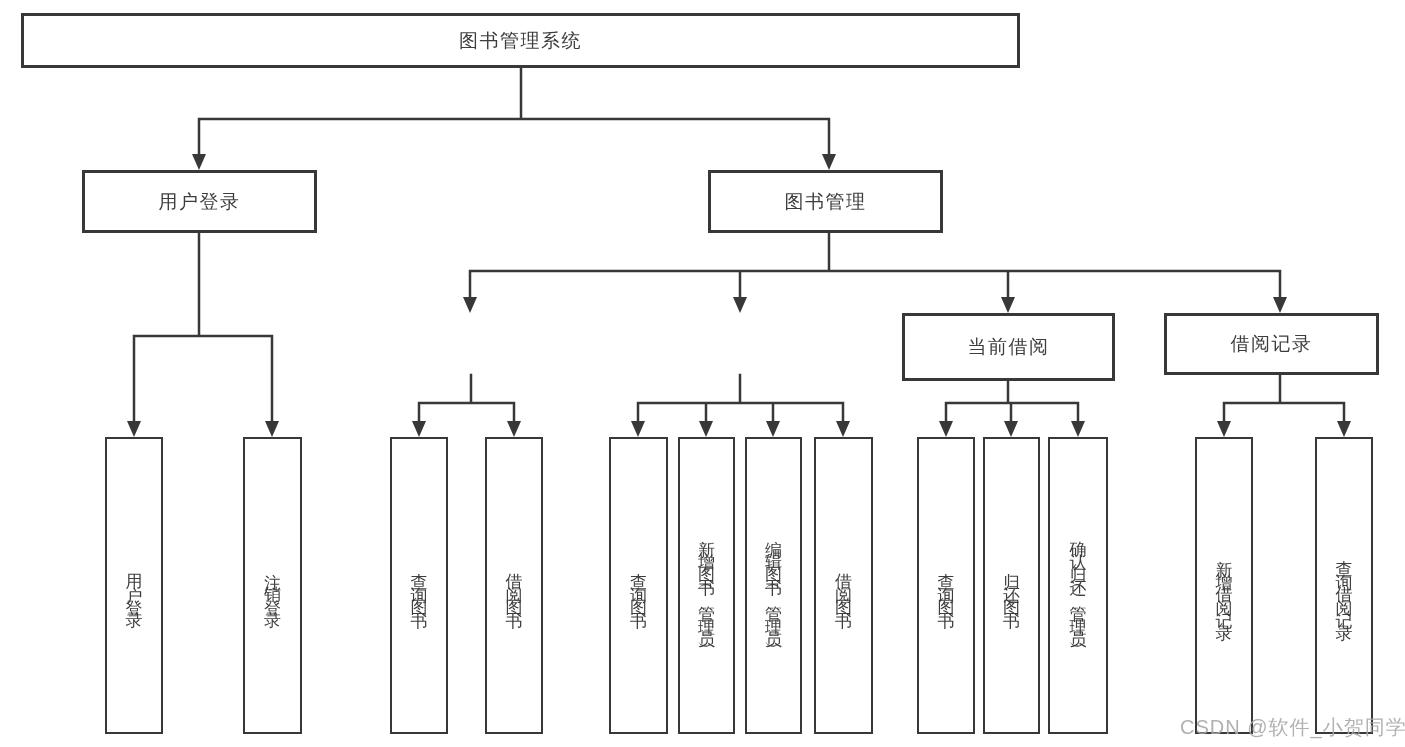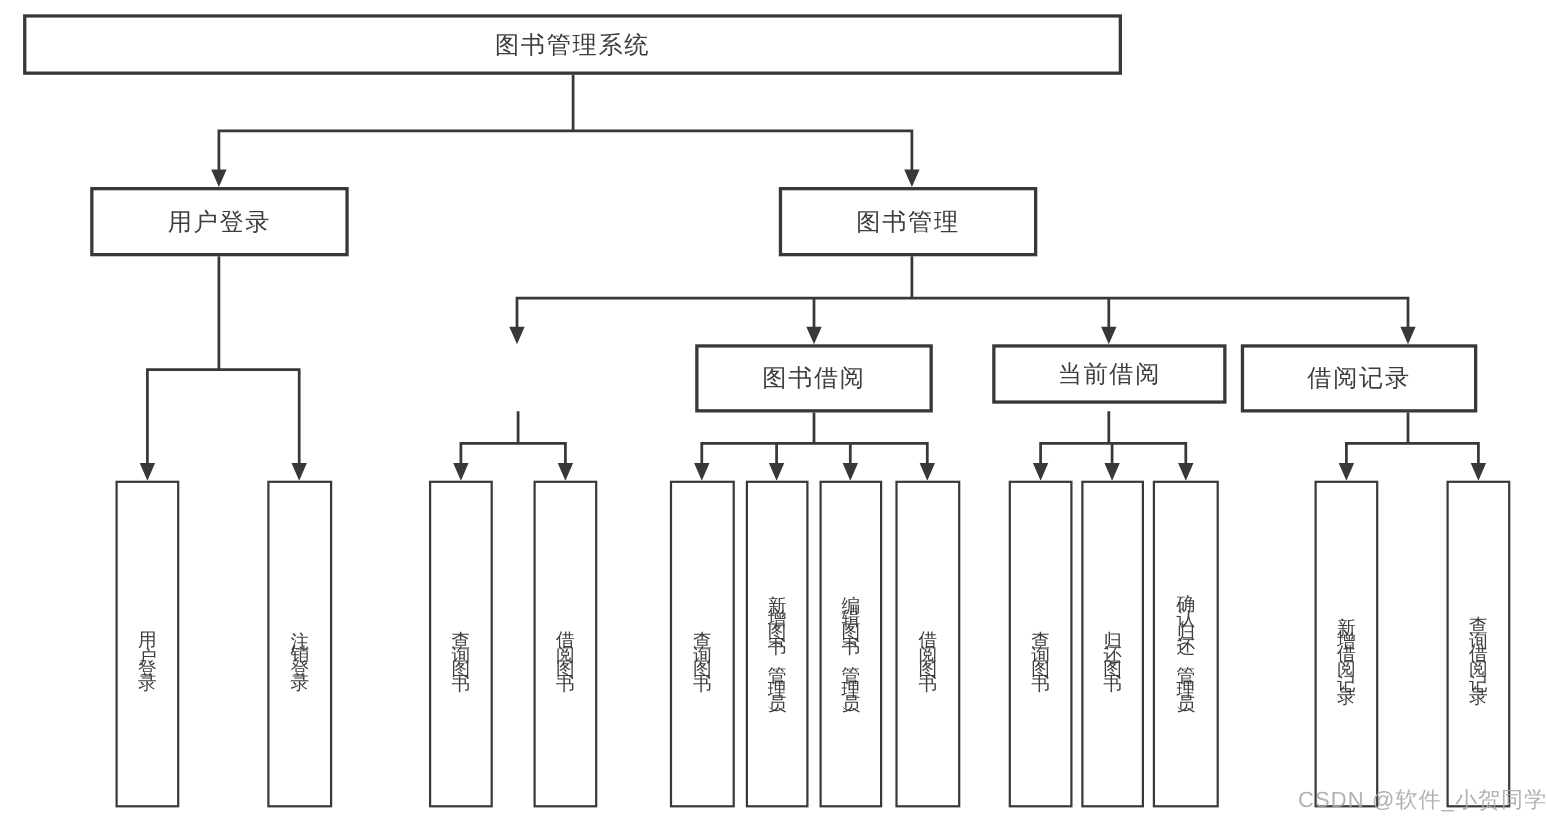--- a/index.html
+++ b/index.html
@@ -15,21 +15,21 @@
     position:absolute;
     box-sizing:border-box;
     background:#ffffff;
     border:3px solid #383838;
     display:flex;
     align-items:center;
     justify-content:center;
     color:#3d3d3d;
   }
   .box.h span{
-    font-size:22px;
+    font-size:19px;
     letter-spacing:1.5px;
     white-space:nowrap;
   }
   .box.v{border-width:2.5px;}
   .box.v span{
     writing-mode:vertical-rl;
     text-orientation:mixed;
     font-size:17px;
     letter-spacing:13px;
     line-height:1;
@@ -73,27 +73,24 @@
     <span>图书管理系统</span>
   </div>
 
   <div class="box h" style="left:82px;top:170px;width:235px;height:63px">
     <span>用户登录</span>
   </div>
   <div class="box h" style="left:708px;top:170px;width:235px;height:63px">
     <span>图书管理</span>
   </div>
 
-  <div class="box h" style="left:632px;top:313px;width:216px;height:62px">
-    <span>图书借阅</span>
-  </div>
-  <div class="box h" style="left:902px;top:313px;width:213px;height:54px">
+  <div class="box h" style="left:902px;top:313px;width:213px;height:68px">
     <span>当前借阅</span>
   </div>
-  <div class="box h" style="left:1128px;top:313px;width:215px;height:62px">
+  <div class="box h" style="left:1164px;top:313px;width:215px;height:62px">
     <span>借阅记录</span>
   </div>
 
   <div class="box v" style="left:105px;top:437px;width:58px;height:297px">
     <span>用户登录</span>
   </div>
   <div class="box v" style="left:243px;top:437px;width:59px;height:297px">
     <span>注销登录</span>
   </div>
 

